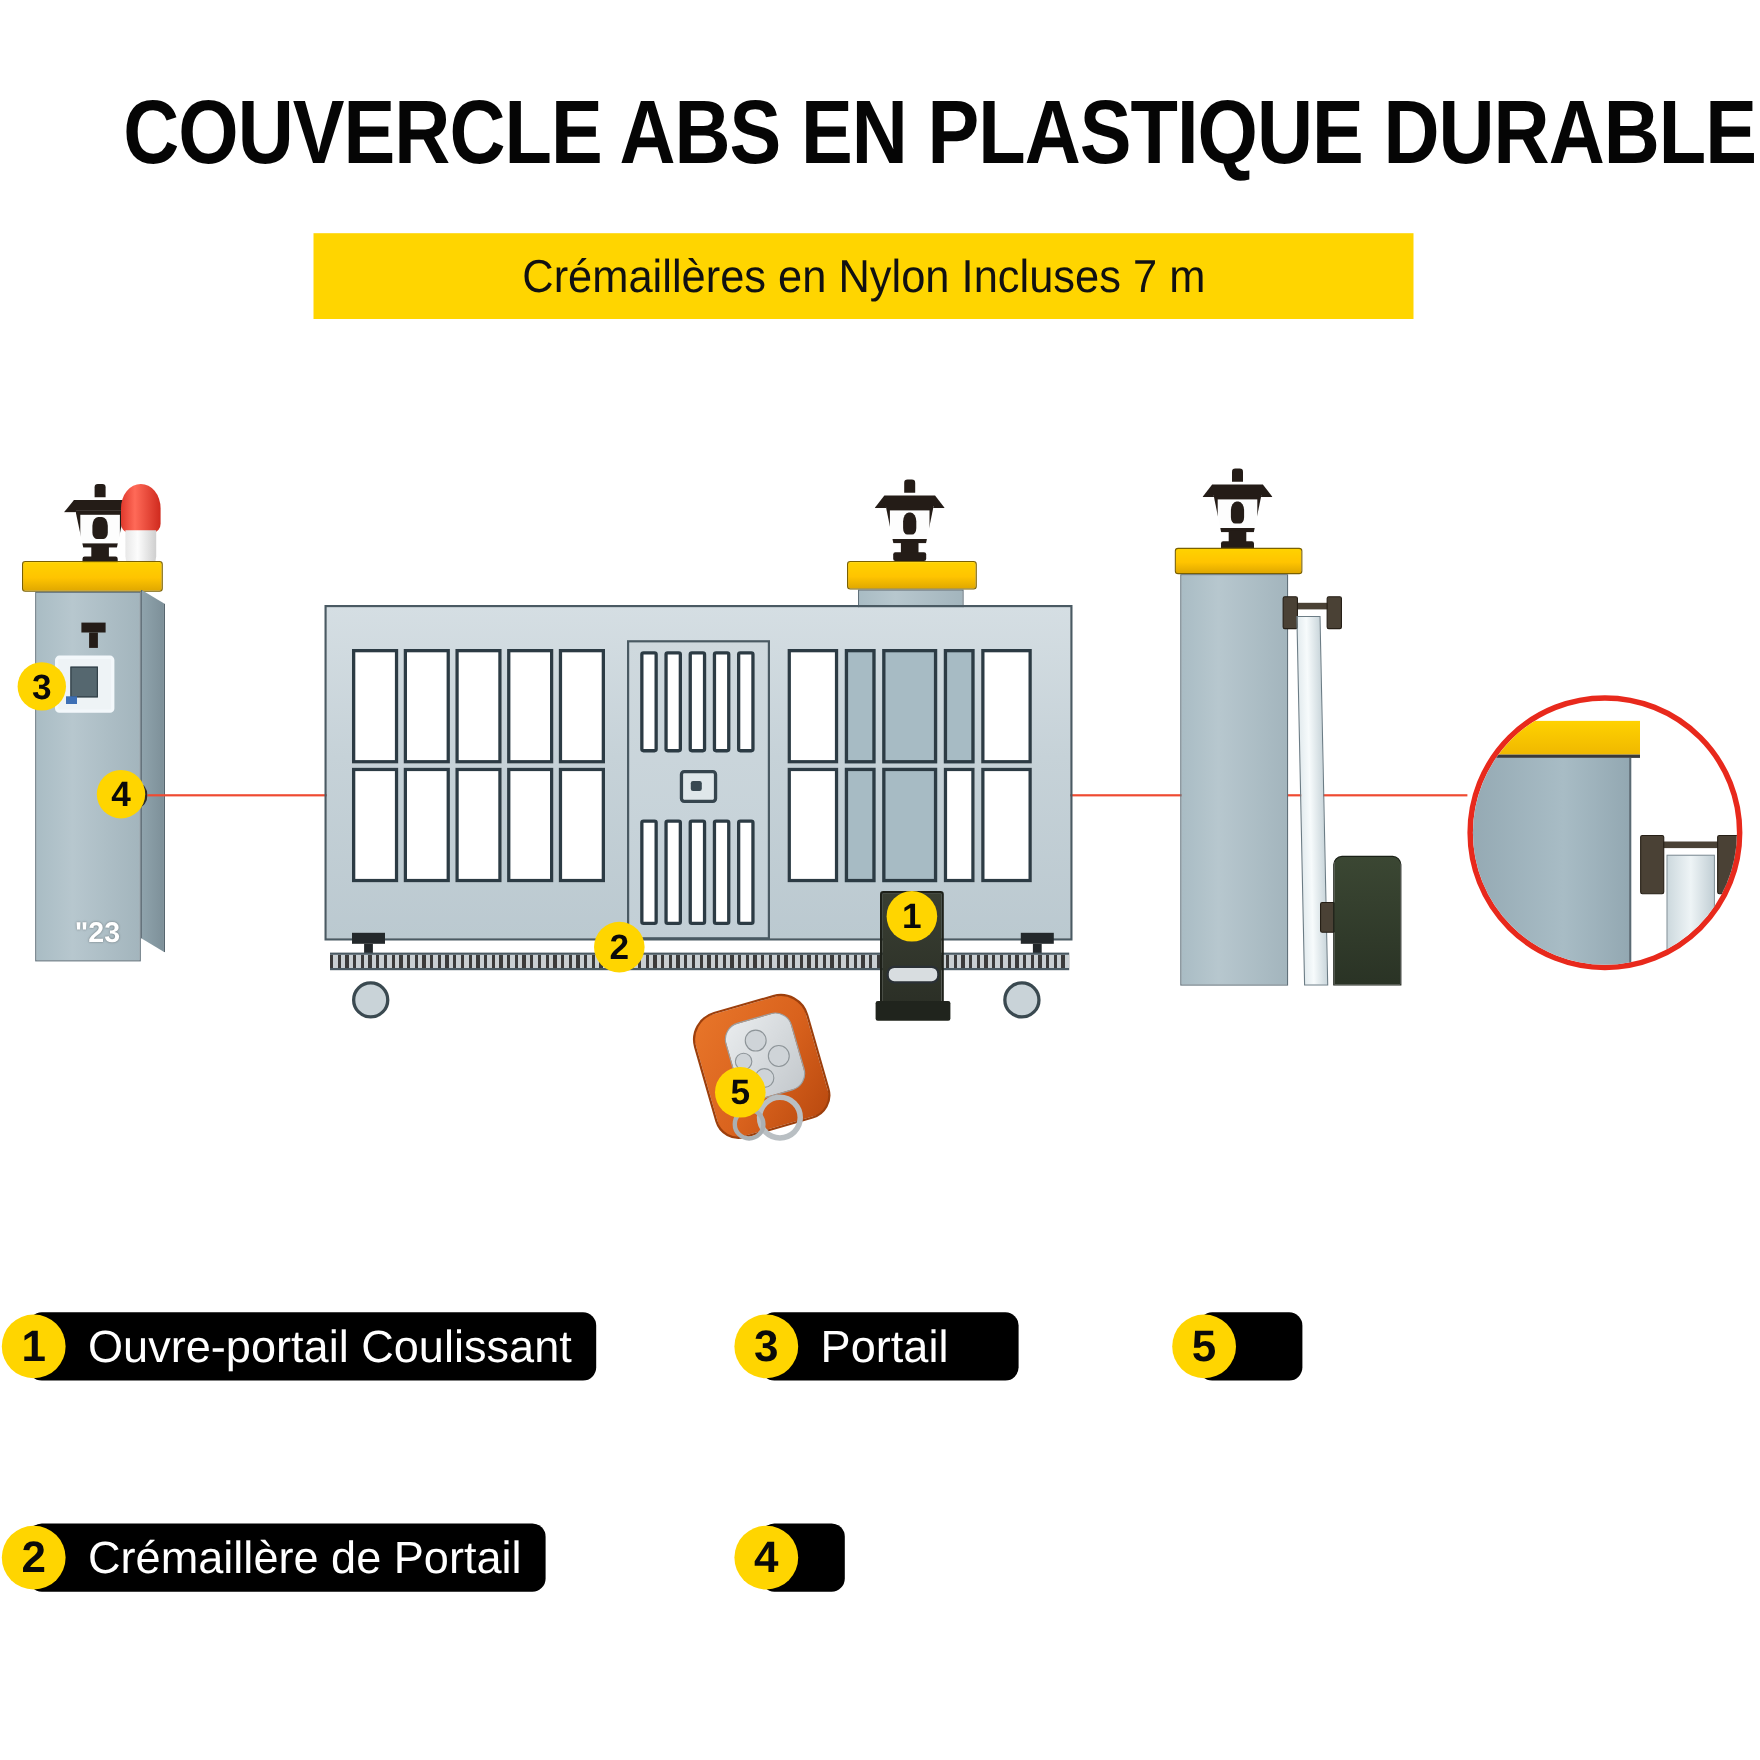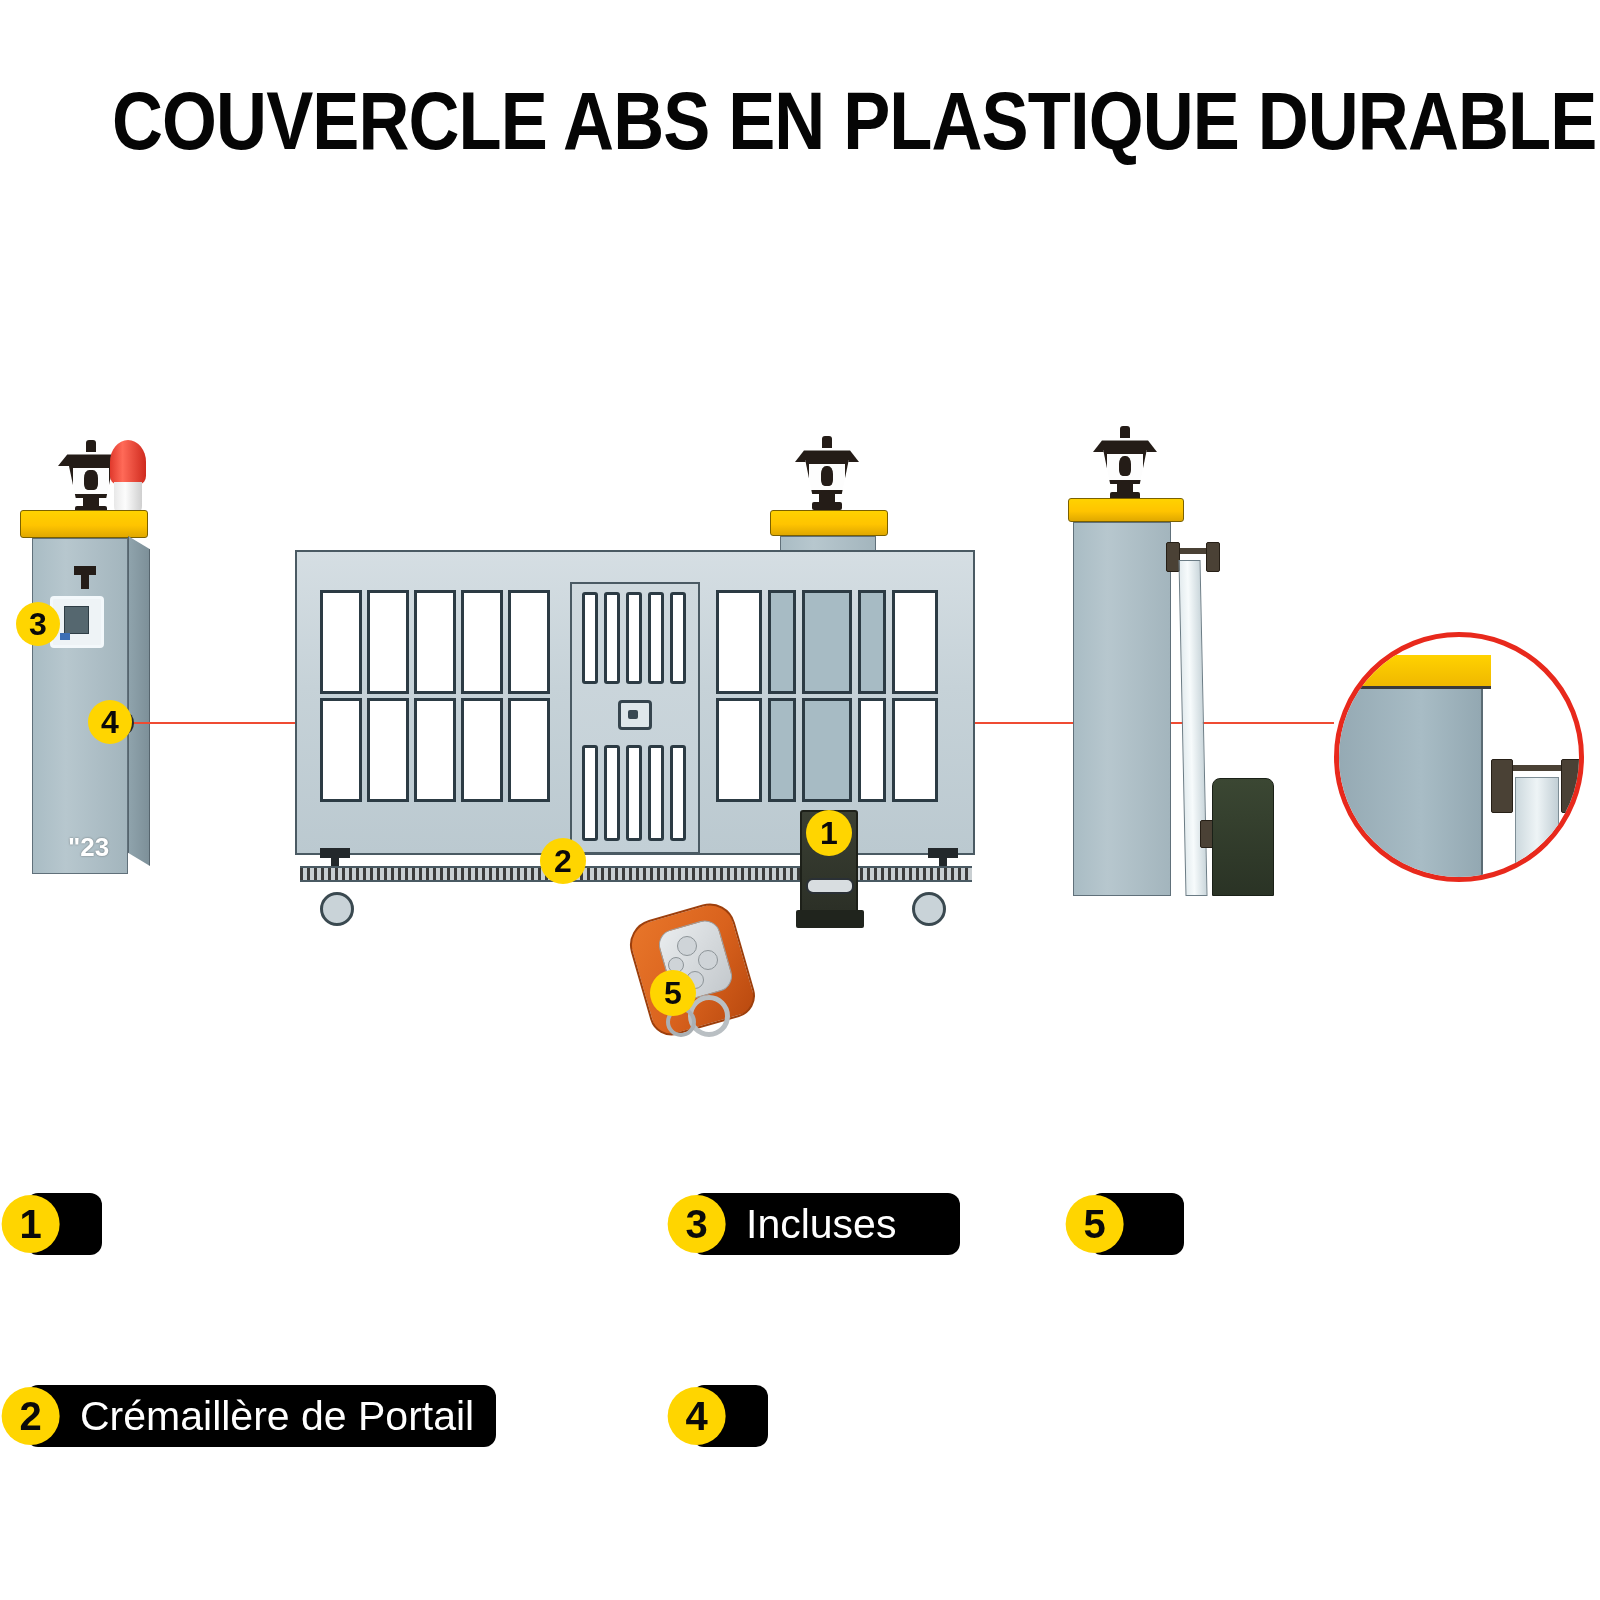--- a/index.html
+++ b/index.html
@@ -281,20 +281,23 @@
   }
   .legend-label { position: relative; z-index: 1; }
 </style>
 </head>
 <body>
 
 <div class="page">
 
   <div class="title">COUVERCLE ABS EN PLASTIQUE DURABLE</div>
 
+  <div class="banner">
+    <span class="banner-text">Crémaillères en Nylon Incluses 7 m</span>
+  </div>
 
   <div class="scene">
 
     <div>
 
       <div class="lamp" style="left:58px; top:36px; width:66px; height:82px;">
         <div class="knob"></div>
           <div class="hood"></div>
         <div class="glass"></div>
           <div class="bulb"></div>
@@ -448,38 +451,39 @@
       <span>5</span>
     </div>
 
   </div>
 
   <div class="legend-item" style="left:26px; top:1193px;">
     <div class="legend-pill">
       <div class="legend-badge">
         <span>1</span>
       </div>
+      <span class="legend-label">Ouvre-portail Coulissant</span>
     </div>
   </div>
 
   <div class="legend-item" style="left:26px; top:1385px;">
     <div class="legend-pill">
       <div class="legend-badge">
         <span>2</span>
       </div>
       <span class="legend-label">Crémaillère de Portail</span>
     </div>
   </div>
 
   <div class="legend-item" style="left:692px; top:1193px;">
     <div class="legend-pill" style="padding-right:64px;">
       <div class="legend-badge">
         <span>3</span>
       </div>
-      <span class="legend-label">Incluses</span>
+      <span class="legend-label">Portail</span>
     </div>
   </div>
 
   <div class="legend-item" style="left:692px; top:1385px;">
     <div class="legend-pill">
       <div class="legend-badge">
         <span>4</span>
       </div>
     </div>
   </div>

